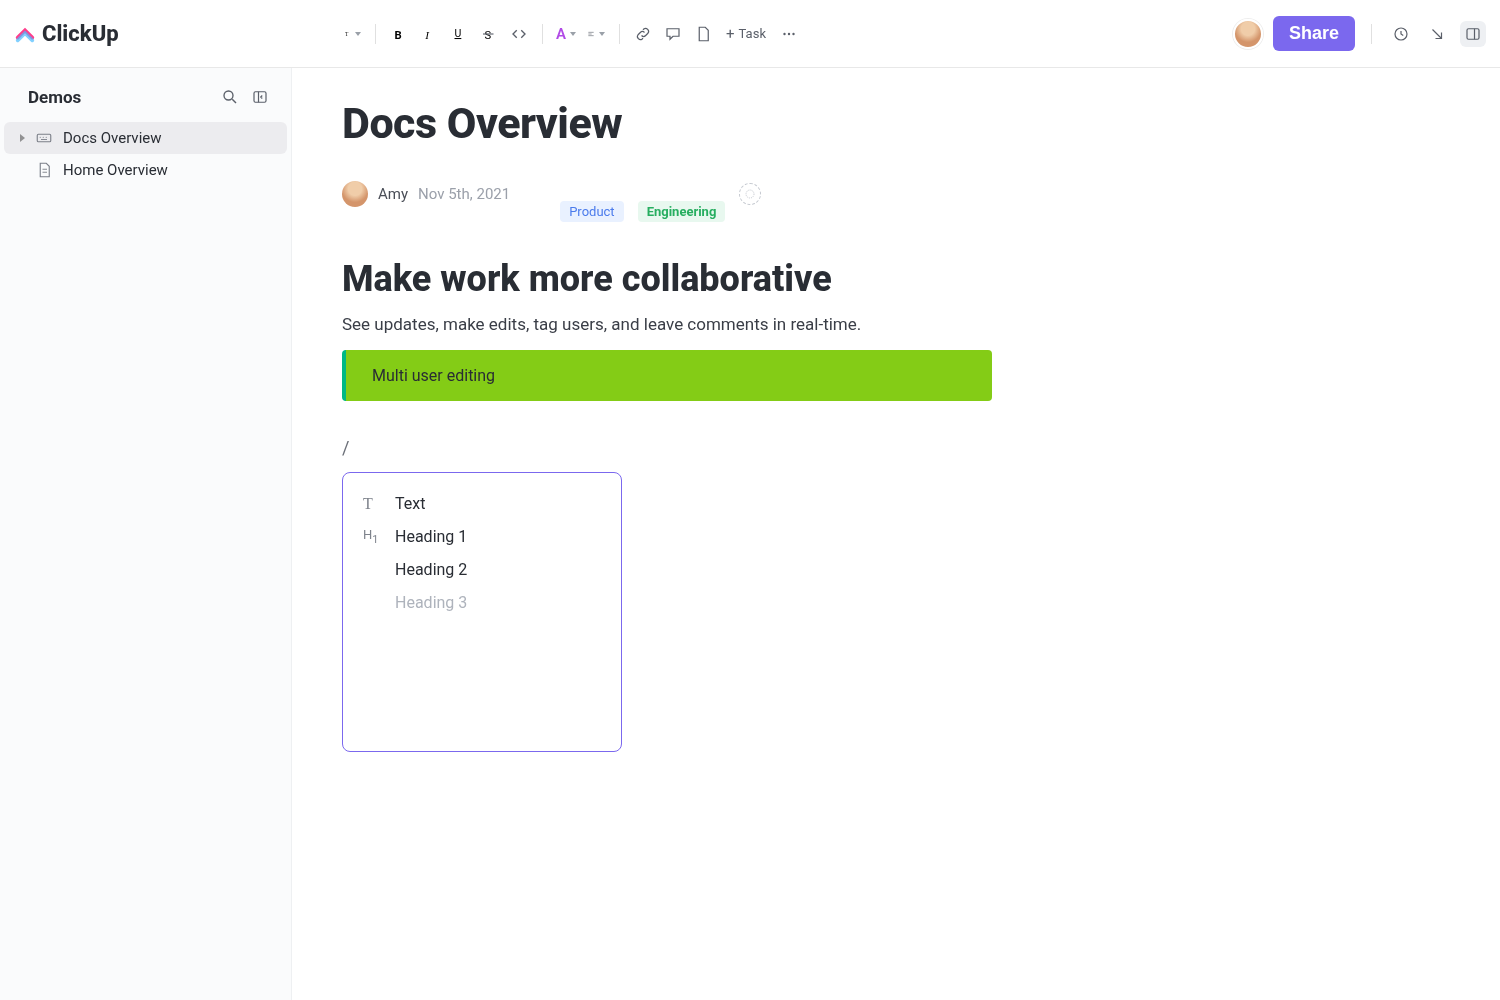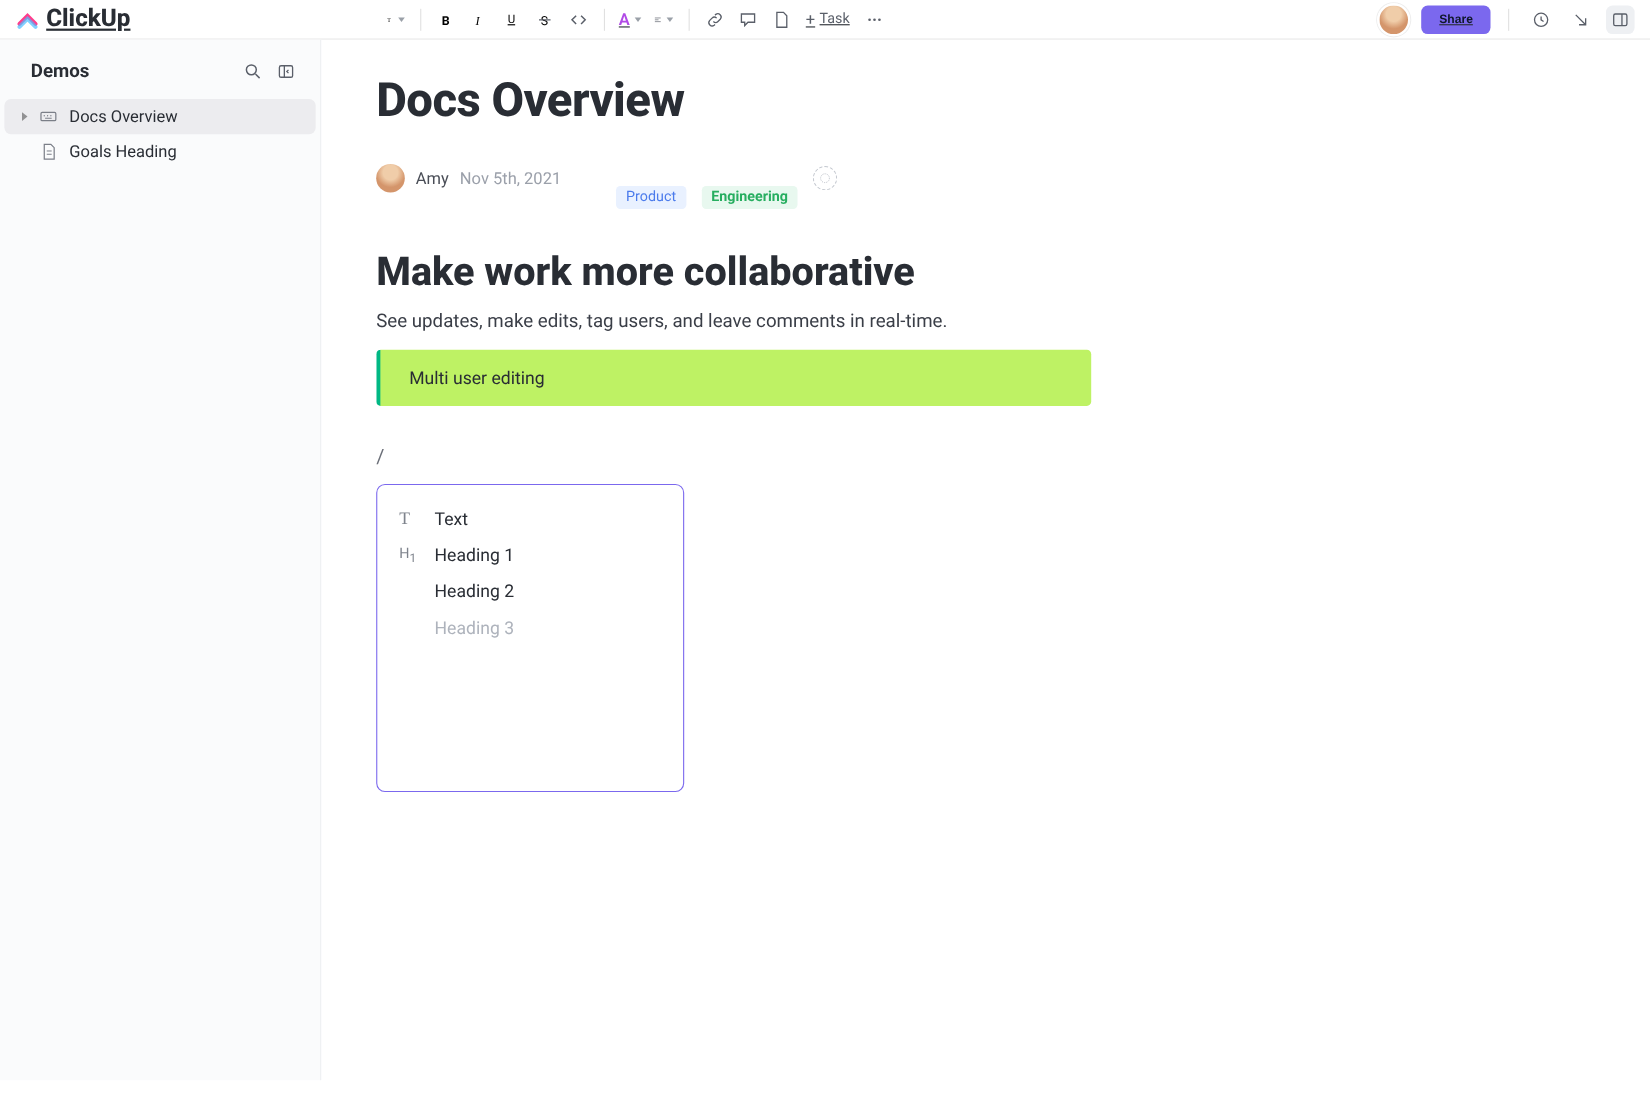--- a/index.html
+++ b/index.html
@@ -1,29 +1,29 @@
 <!DOCTYPE html>
 <html><head>
 <meta charset="utf-8">
 <style>
 * { box-sizing: border-box; margin: 0; padding: 0; }
 body { font-family: -apple-system, BlinkMacSystemFont, "Segoe UI", Roboto, sans-serif; color: #292d34; width:1500px; height:1000px; overflow:hidden; background:#fff; }
-.topbar { height:36px; border-bottom:1px solid #e8e8e8; display:flex; align-items:center; padding:0 14px; gap:10px;text-decoration:underline; }
+.topbar { height:68px; border-bottom:1px solid #e8e8e8; display:flex; align-items:center; padding:0 14px; gap:10px; }
 .logo { display:flex; align-items:center; gap:6px; font-weight:800; font-size:22px; }
 .logo-mark { width:22px; height:22px; position:relative; }
 .logo-mark svg { width:22px; height:22px; }
 .tb-center { display:flex; align-items:center; gap:4px; margin:0 auto; }
 .tb-btn { width:26px; height:26px; display:flex; align-items:center; justify-content:center; border-radius:4px; color:#5a5f69; cursor:pointer; }
 .tb-sep { width:1px; height:20px; background:#e0e0e0; margin:0 6px; }
 .tb-dd { display:flex; align-items:center; gap:2px; padding:0 4px; }
 .caret { width:0; height:0; border-left:3px solid transparent; border-right:3px solid transparent; border-top:4px solid #9aa0a8; margin-left:2px; }
 .task-btn { display:flex; align-items:center; gap:4px; font-size:13px; color:#5a5f69; padding:0 6px; height:26px; cursor:pointer; }
 .tb-right { display:flex; align-items:center; gap:10px; margin-left:auto; }
 .avatar { width:30px; height:30px; border-radius:50%; background: radial-gradient(circle at 50% 30%, #f0cda9 30%, #d4956b 60%); border:2px solid #fff; box-shadow:0 0 0 1px #eee; }
-.share-btn { background:#7b68ee; color:#0f172a; font-weight:600; font-size:11px; border:none; border-radius:6px; padding:7px 16px; cursor:pointer; }
+.share-btn { background:#7b68ee; color:#ffffff; font-weight:600; font-size:18px; border:none; border-radius:6px; padding:7px 16px; cursor:pointer; }
 .ic { width:18px; height:18px; }
 .layout { display:flex; height:calc(1000px - 54px); }
 .sidebar { width:292px; background:#fafbfc; border-right:1px solid #eef0f2; padding-top:18px; }
 .sb-head { display:flex; align-items:center; padding:0 20px 14px 28px; }
 .sb-title { font-size:17px; font-weight:700; flex:1; }
 .sb-ic { width:22px; height:22px; display:flex; align-items:center; justify-content:center; color:#5a5f69; cursor:pointer; margin-left:8px; }
 .sb-item { display:flex; align-items:center; gap:10px; padding:7px 12px 7px 16px; font-size:15px; cursor:pointer; border-radius:6px; margin:0 4px; }
 .sb-item.active { background:#ececef; }
 .sb-item .tri { width:0; height:0; border-top:4px solid transparent; border-bottom:4px solid transparent; border-left:5px solid #555; opacity:.6; }
 .sb-item .tri.none { opacity:0; }
@@ -33,21 +33,21 @@
 .doc-title { font-size:43px; font-weight:800; letter-spacing:-.5px; margin-bottom:18px; }
 .meta-row { display:flex; align-items:center; gap:10px; margin-bottom:36px; }
 .meta-av { width:26px; height:26px; border-radius:50%; background: radial-gradient(circle at 50% 30%, #f0cda9 30%, #d4956b 60%); }
 .meta-name { font-size:15px; color:#4a4e57; }
 .meta-date { font-size:15px; color:#9ba0aa; }
 .tag { font-size:13px; padding:3px 9px; border-radius:4px; background:#e9f1ff; color:#4b7bec; margin-left:40px;margin-top:35px; }
 .tag.eng { background:#e8f8ef; color:#27ae60; margin-left:4px;font-weight:bold; }
 .tag-add { width:22px; height:22px; border:1px dashed #c5c9d0; border-radius:50%; display:flex; align-items:center; justify-content:center; color:#b0b5bf; margin-left:4px; cursor:pointer; }
 .h1 { font-size:36px; font-weight:800; margin-bottom:14px; }
 .body-p { font-size:17px; color:#3a3e47; margin-bottom:16px; }
-.callout { background:#bef264; border-left:4px solid #00b884; border-radius:4px; padding:16px 26px; font-size:16px; margin-bottom:36px; max-width:650px; }
+.callout { background:#84cc16; border-left:4px solid #00b884; border-radius:4px; padding:16px 26px; font-size:16px; margin-bottom:36px; max-width:650px; }
 .slash { font-size:18px; color:#6b6f78; margin-bottom:14px; }
 .cmd-menu { width:280px; border:1px solid #7b68ee; border-radius:8px; padding:14px 8px; min-height:280px; }
 .cmd-item { display:flex; align-items:center; gap:14px; padding:7px 12px; font-size:16px; cursor:pointer; border-radius:4px; }
 .cmd-item .ci { width:18px; color:#7e838c; font-size:13px; }
 .cmd-item.faded { color:#aeb3bc; }
 .tcolor { color:#b14be6; }
 svg { display:block; }
 </style>
 </head>
 <body>
@@ -193,21 +193,21 @@
         </svg>
       <span>Docs Overview</span>
     </div>
     <div class="sb-item">
       <span class="tri none"></span>
       <svg class="doci" viewBox="0 0 24 24">
           <path d="M7 3h8l4 4v14H7z" stroke="currentColor" stroke-width="1.5" fill="none"></path>
           <line x1="10" y1="11" x2="16" y2="11" stroke="currentColor" stroke-width="1.2"></line>
           <line x1="10" y1="15" x2="16" y2="15" stroke="currentColor" stroke-width="1.2"></line>
         </svg>
-      <span>Goals Heading</span>
+      <span>Home Overview</span>
     </div>
   </div>
 
   <div class="main">
     <div class="doc-title">Docs Overview</div>
     <div class="meta-row">
       <div class="meta-av"></div>
       <span class="meta-name">Amy</span>
       <span class="meta-date">Nov 5th, 2021</span>
       <span class="tag">Product</span>

